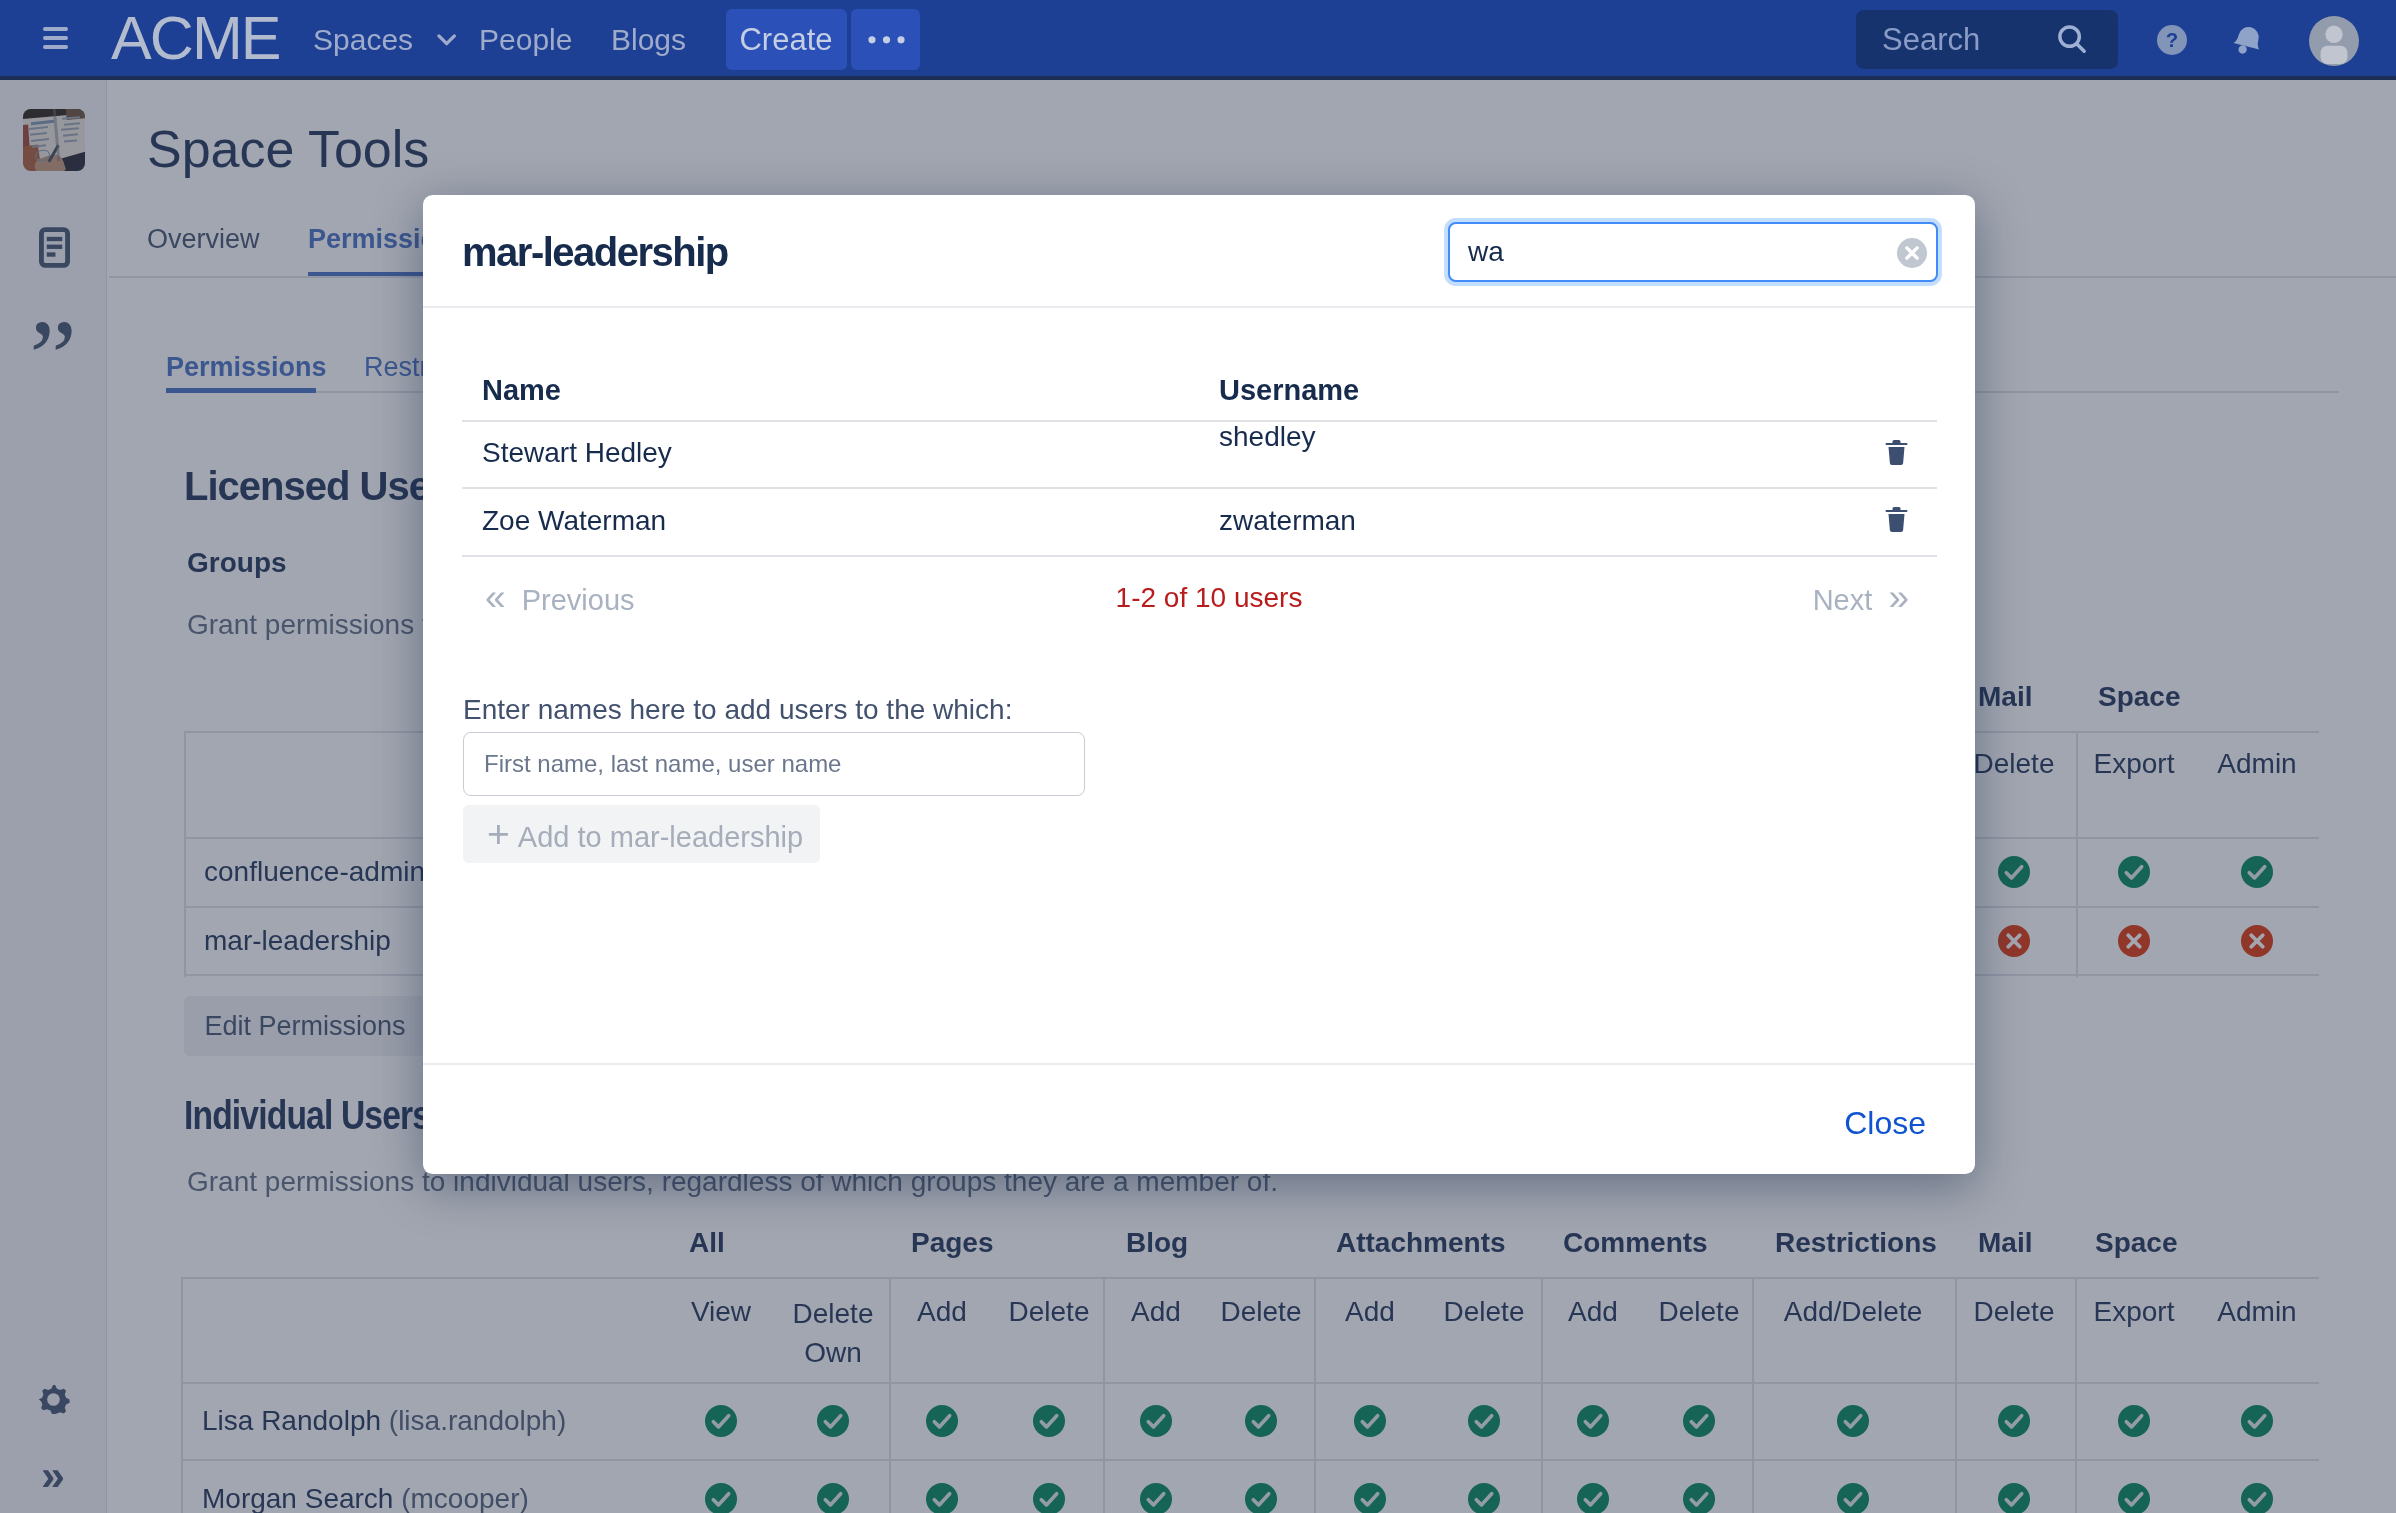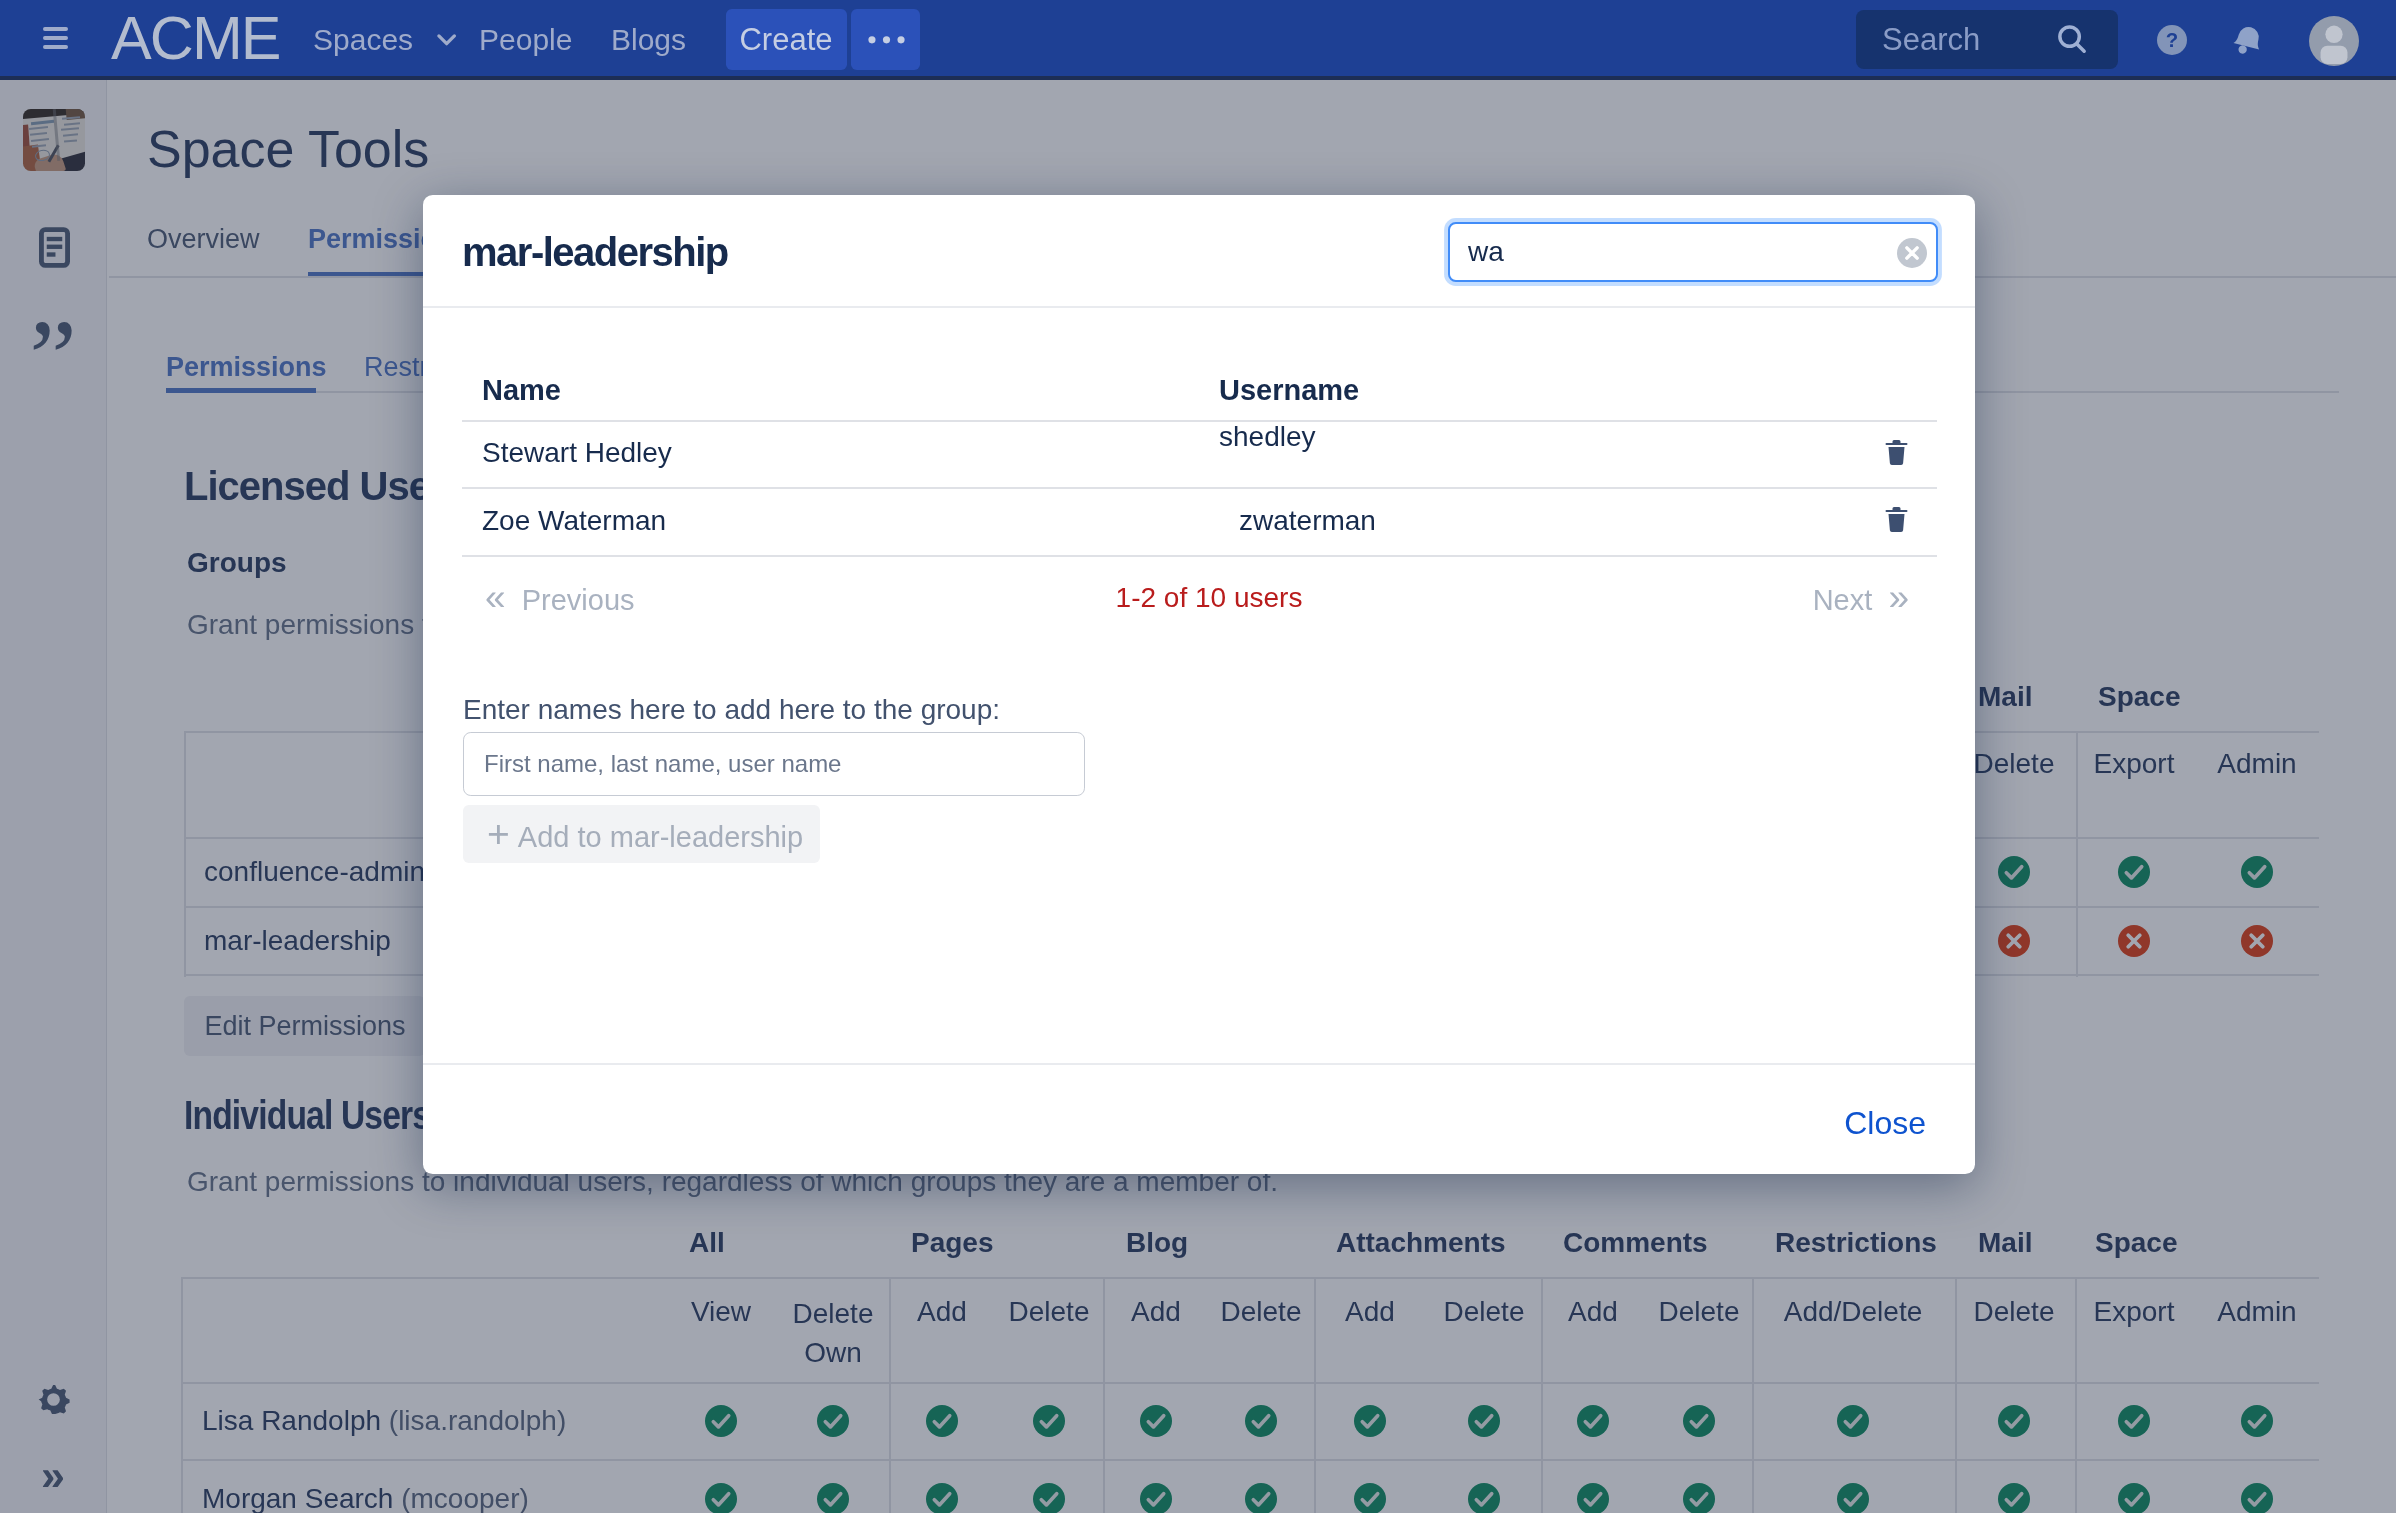--- a/index.html
+++ b/index.html
@@ -348,32 +348,32 @@
   <div class="abs navy" style="left:796px;top:179px;font-size:29px;font-weight:bold;">Username</div>
   <div class="abs" style="left:39px;top:225px;width:1475px;height:1.9px;background:#dfe1e6;"></div>
   <div class="abs navy vc" style="left:59px;top:258px;font-size:28px;">Stewart Hedley</div>
   <div class="abs navy vc" style="left:796px;top:242px;font-size:28px;">shedley</div>
   <svg class="abs" style="left:1461px;top:244px;" width="25" height="27" viewBox="0 0 24 27">
     <path fill="#3d4f70" d="M9.5 1h5a1.5 1.5 0 0 1 1.5 1.5V4h6a1 1 0 1 1 0 2H2a1 1 0 1 1 0-2h6V2.5A1.5 1.5 0 0 1 9.5 1z"></path>
     <path fill="#3d4f70" d="M4 8h16l-1.4 16.2A2 2 0 0 1 16.6 26H7.4a2 2 0 0 1-2-1.8z"></path>
   </svg>
   <div class="abs" style="left:39px;top:292px;width:1475px;height:1.9px;background:#dfe1e6;"></div>
   <div class="abs navy vc" style="left:59px;top:326px;font-size:28px;">Zoe Waterman</div>
-  <div class="abs navy vc" style="left:816px;top:326px;font-size:28px;">zwaterman</div>
+  <div class="abs navy vc" style="left:796px;top:326px;font-size:28px;">zwaterman</div>
   <svg class="abs" style="left:1461px;top:311px;" width="25" height="27" viewBox="0 0 24 27">
     <path fill="#3d4f70" d="M9.5 1h5a1.5 1.5 0 0 1 1.5 1.5V4h6a1 1 0 1 1 0 2H2a1 1 0 1 1 0-2h6V2.5A1.5 1.5 0 0 1 9.5 1z"></path>
     <path fill="#3d4f70" d="M4 8h16l-1.4 16.2A2 2 0 0 1 16.6 26H7.4a2 2 0 0 1-2-1.8z"></path>
   </svg>
   <div class="abs" style="left:39px;top:360px;width:1475px;height:1.9px;background:#dfe1e6;"></div>
 
   <div class="abs vc" style="left:62px;top:403px;font-size:29px;color:#a9b2c0;"><span style="font-size:37px;">«</span>&nbsp; Previous</div>
   <div class="abs cc" style="left:786px;top:403px;font-size:28px;color:#b91c1c;">1-2 of 10 users</div>
   <div class="abs vc" style="right:66px;top:403px;font-size:29px;color:#a9b2c0;">Next &nbsp;<span style="font-size:37px;">»</span></div>
 
-  <div class="abs vc" style="left:40px;top:515px;font-size:28px;color:#42526e;">Enter names here to add here to the group:</div>
+  <div class="abs vc" style="left:40px;top:515px;font-size:28px;color:#42526e;">Enter names here to add users to the which:</div>
   <div class="abs" style="left:40px;top:537px;width:622px;height:64px;border:1.9px solid #c6cbd4;border-radius:7.8px;background:#fff;"></div>
   <div class="abs vc" style="left:61px;top:569px;font-size:24px;color:#6b778c;">First name, last name, user name</div>
   <div class="abs" style="left:40px;top:610px;width:357px;height:58px;background:#f2f3f5;border-radius:5.8px;"></div>
   <div class="abs vc" style="left:64px;top:639px;font-size:29px;color:#a5adba;"><span style="font-size:39px;font-weight:300;">+</span>&nbsp;Add to mar-leadership</div>
 
   <div class="abs" style="left:0;top:868px;width:1552px;height:1.9px;background:#e9ebef;"></div>
   <div class="abs vc" style="right:49px;top:928px;font-size:32px;color:#0e53cf;">Close</div>
 </div>
 
 

